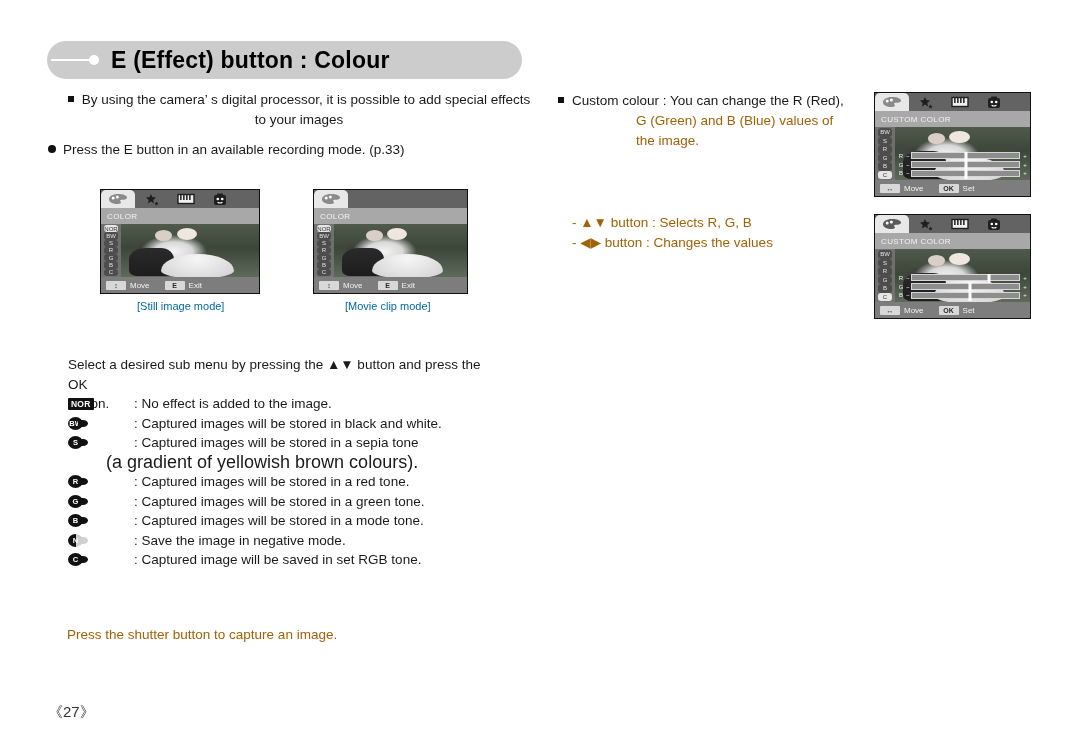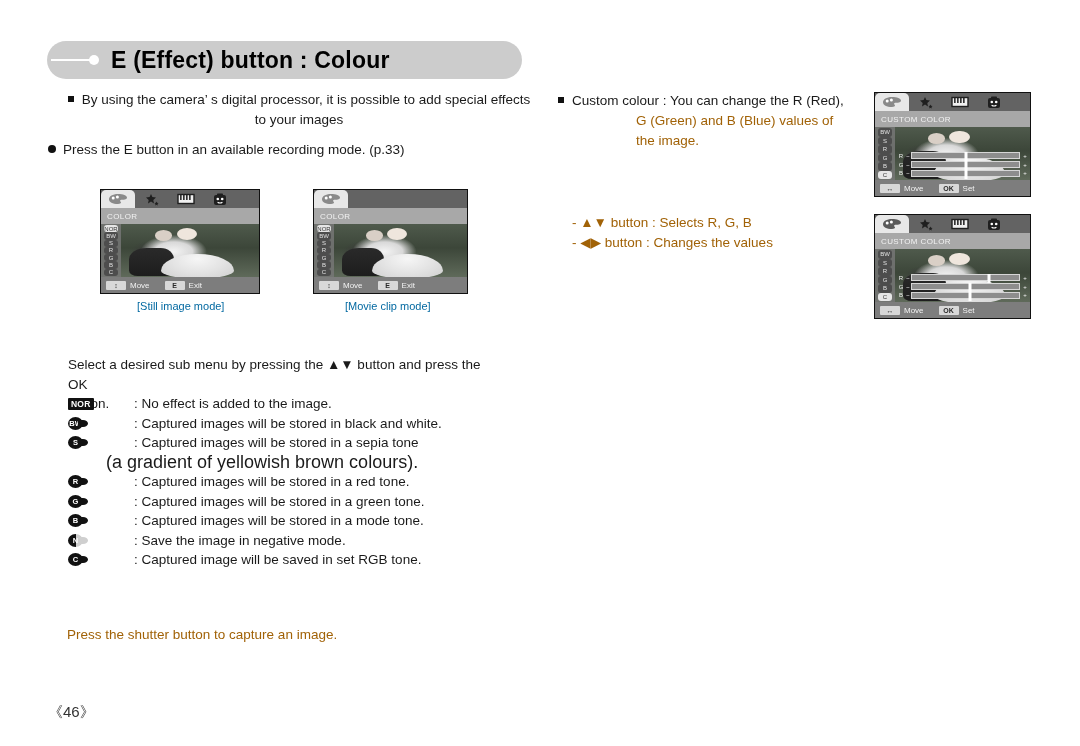--- a/index.html
+++ b/index.html
@@ -764,15 +764,15 @@
       </div>
     </div>
     <div class="lcd-bottom">
       <span class="key-box">↔</span>
       <span class="bot-label">Move</span>
       <span class="key-box">OK</span>
       <span class="bot-label">Set</span>
     </div>
   </div>
 
-  <div class="page-number">《46》</div>
+  <div class="page-number">《27》</div>
 
 </div>
 
 </body></html>

